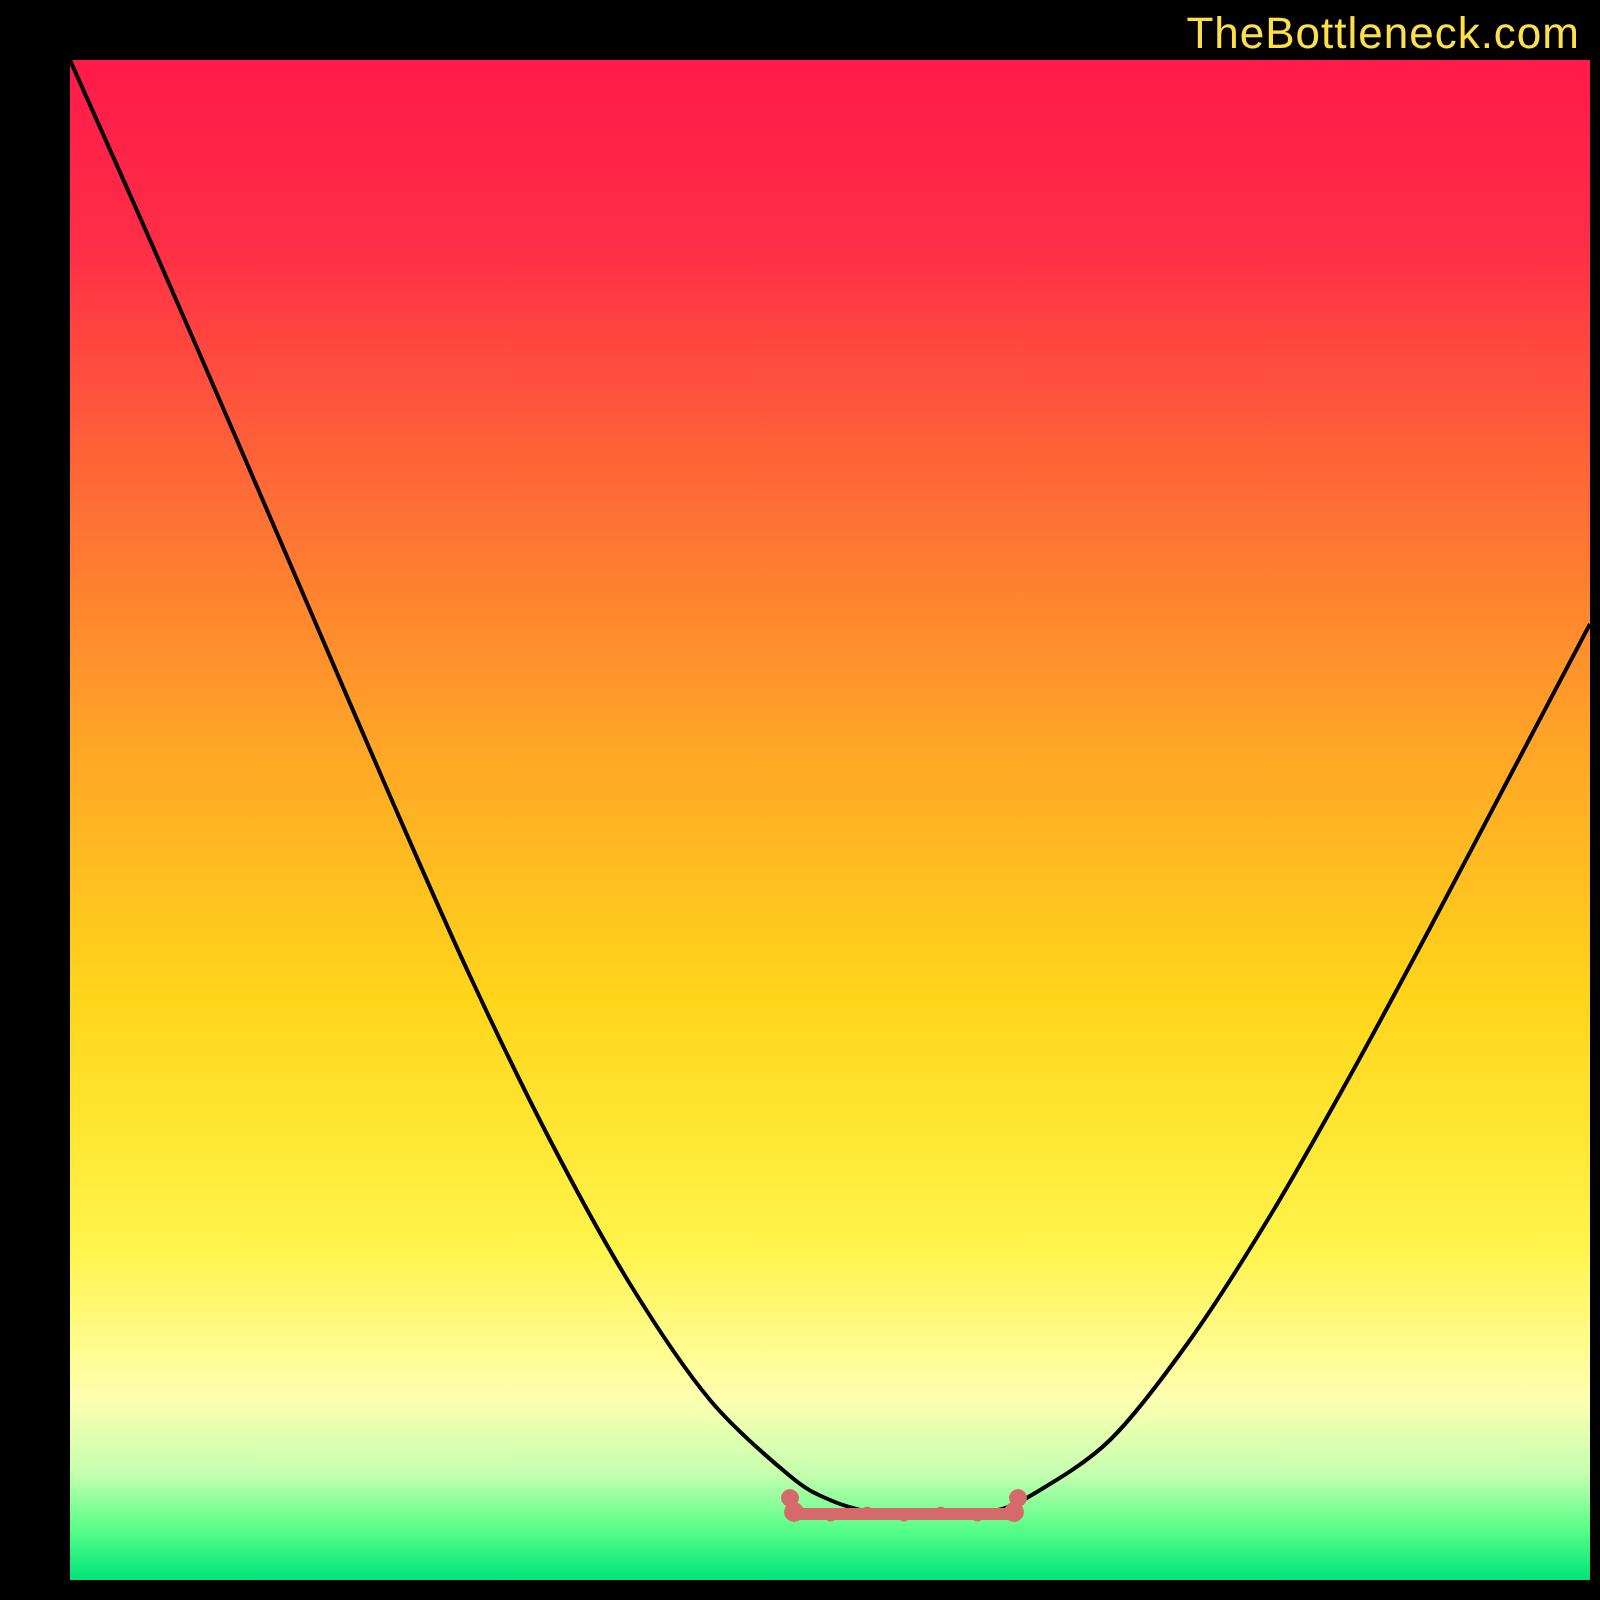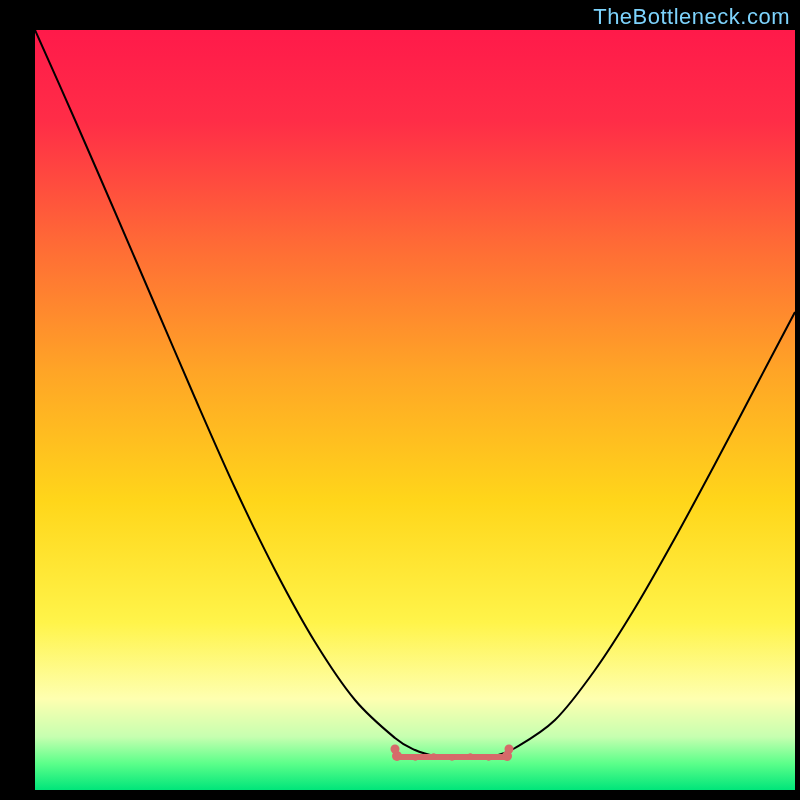--- a/index.html
+++ b/index.html
@@ -14,21 +14,21 @@
   .frame {
     position: relative;
     width: 800px;
     height: 800px;
     background: #000;
   }
   .watermark {
     position: absolute;
     top: 4px;
     right: 10px;
-    color: #7dd3fc;
+    color: #fde047;
     font-size: 22px;
     font-weight: 500;
     letter-spacing: 0.5px;
     z-index: 10;
   }
   .plot-area {
     position: absolute;
     left: 35px;
     top: 30px;
     width: 760px;

